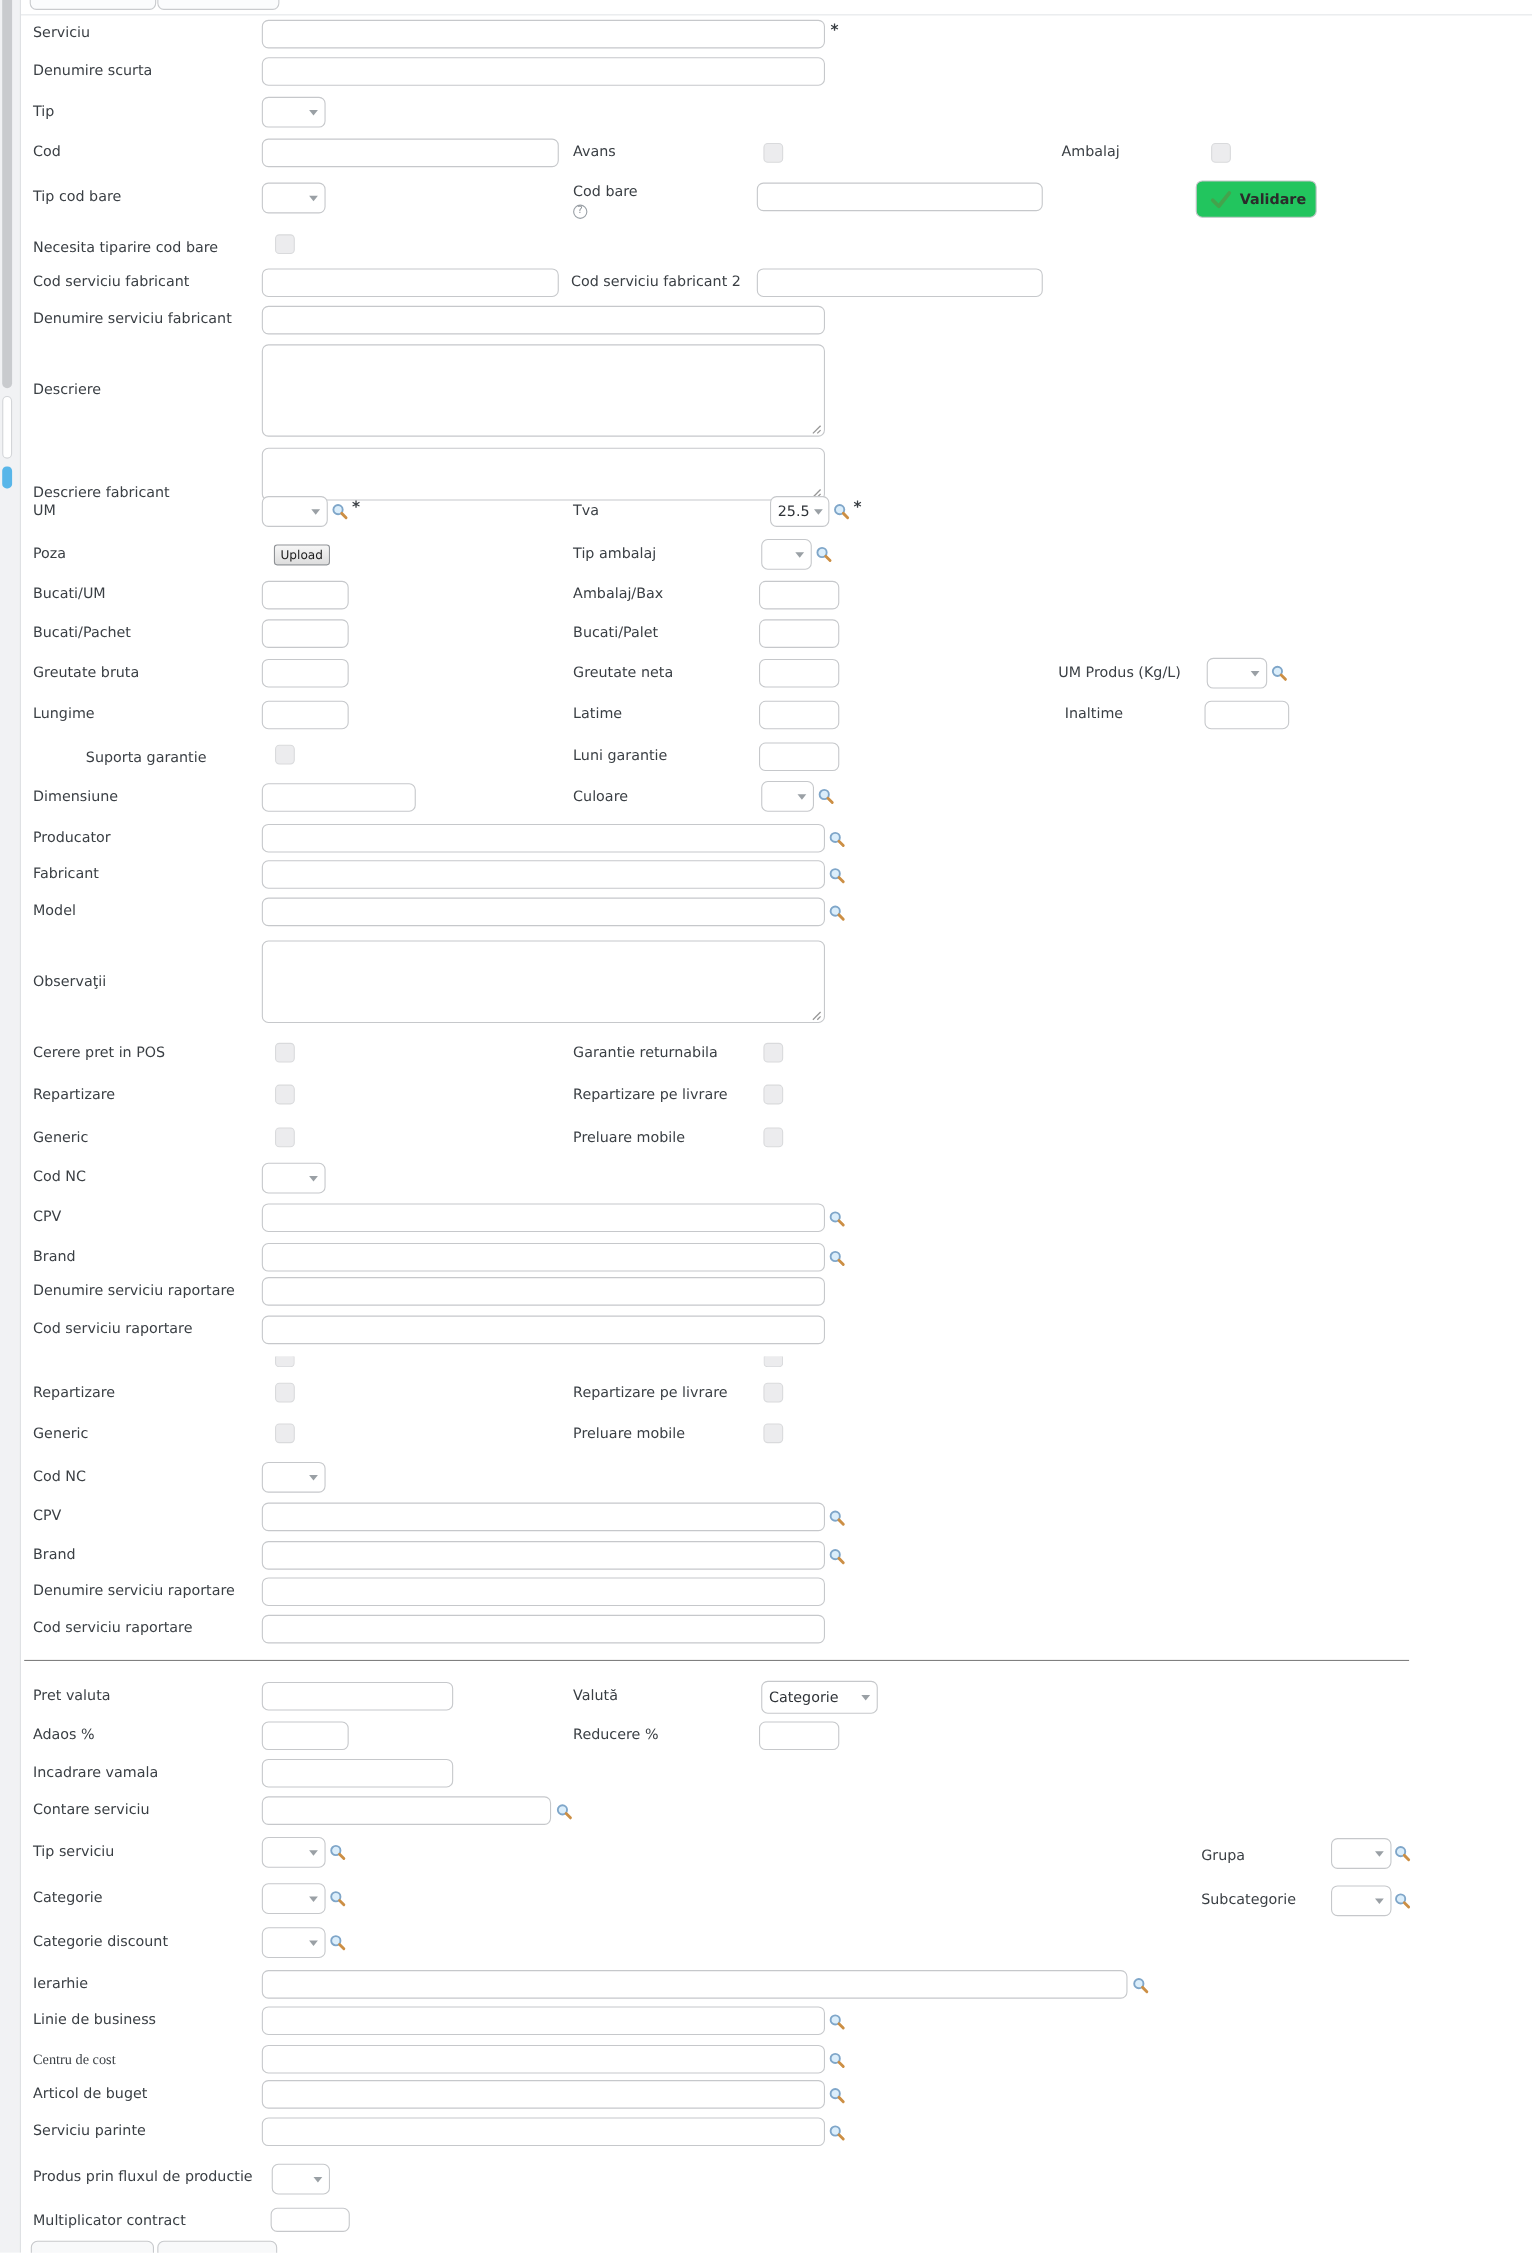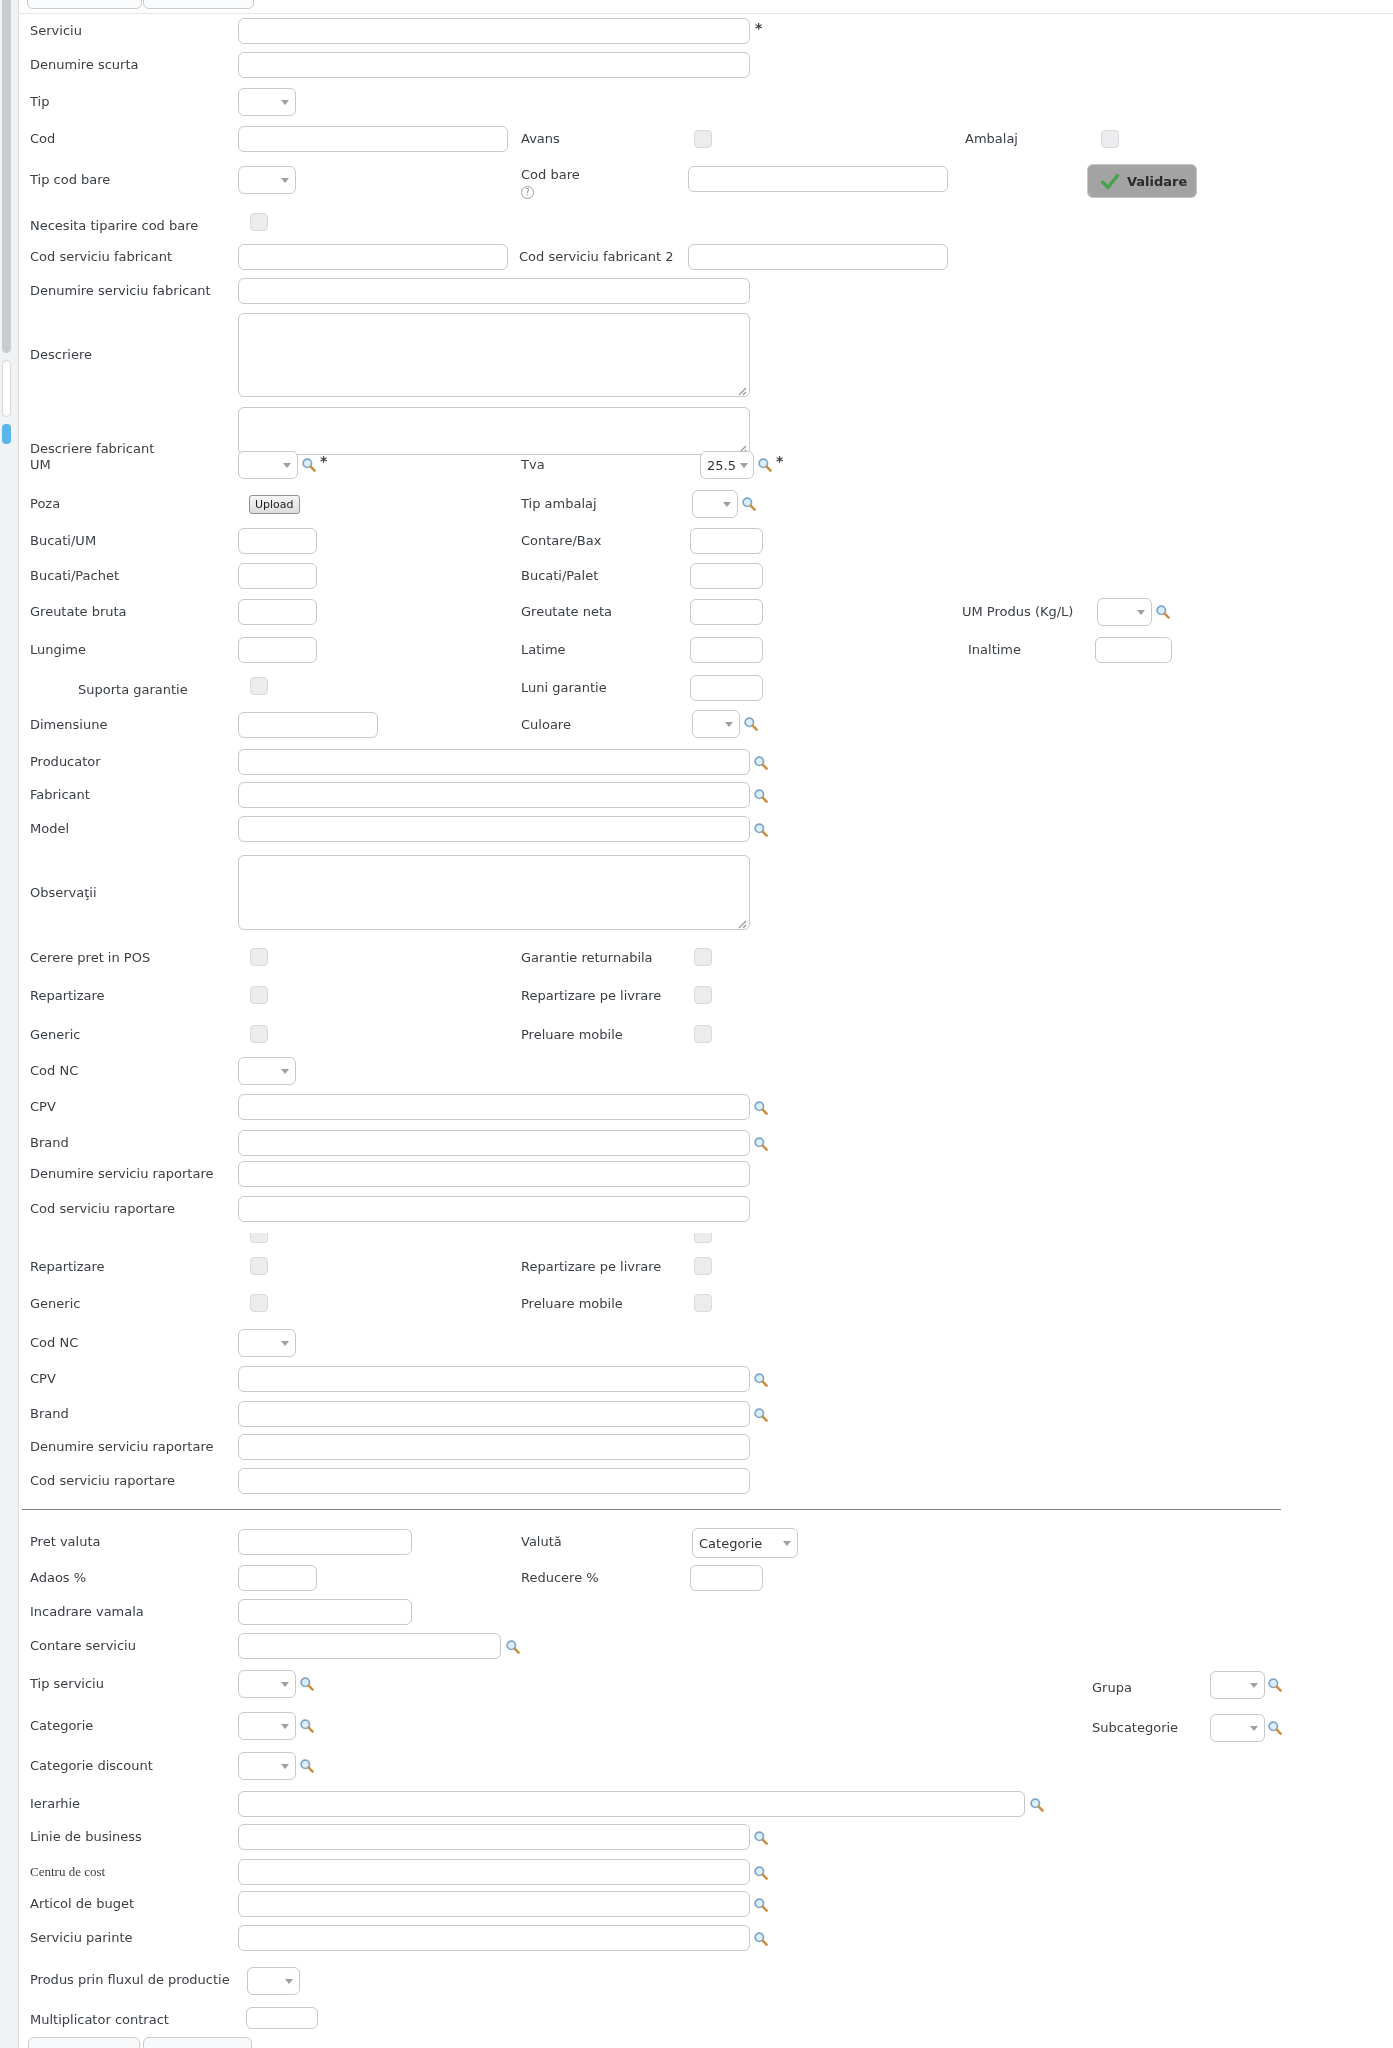--- a/index.html
+++ b/index.html
@@ -30,21 +30,21 @@
   .selv{font-size:13px;color:#2f3338;white-space:nowrap;}
   .arr{width:0;height:0;border-left:4px solid transparent;border-right:4px solid transparent;
        border-top:5px solid #9aa0a5;flex:0 0 auto;margin-left:4px;}
   .cb{position:absolute;width:18px;height:18px;background:#ececee;border:1px solid #d9dadc;border-radius:4px;}
   .cb.clip{border-top:none;border-radius:0 0 4px 4px;}
   .mag{position:absolute;width:16px;height:16px;line-height:0;}
   .req{position:absolute;font-size:14px;font-weight:bold;color:#3a3f44;height:16px;line-height:16px;}
   .help{position:absolute;width:13px;height:13px;border:1px solid #9aa0a6;border-radius:50%;
         color:#8a9096;font-size:9px;line-height:11px;text-align:center;background:#fff;}
   .btn{position:absolute;display:flex;align-items:center;gap:7px;padding:0 12px;
-       border:1px solid #c3c5c8;border-radius:6px;background:#a3a3a3;cursor:default;
+       border:1px solid #c3c5c8;border-radius:6px;background:#22c55e;cursor:default;
        font-weight:bold;font-size:13px;color:#2b2b2b;}
   .bicon{line-height:0;}
   .upl{position:absolute;height:19px;line-height:17px;padding:0 5px;font-size:11px;color:#1c1c1c;
        background:linear-gradient(#f6f6f6,#dddddd);border:1px solid #8f9296;border-radius:3px;}
   .divider{position:absolute;height:1px;background:#808080;}
 </style>
 </head>
 <body>
 
 <div class="rail">
@@ -138,21 +138,21 @@
     <div class="sel" style="left: 692px; top: 490px; width: 46px;">
       <span class="selv"></span>
       <span class="arr"></span>
     </div>
     <span class="mag" style="left: 741px; top: 496px;"><svg width="16" height="16" viewBox="0 0 16 16">
         <circle cx="6.3" cy="6.3" r="4.2" fill="#dbeefb" stroke="#7fa6c9" stroke-width="1.7"></circle>
         <line x1="9.7" y1="9.7" x2="13.6" y2="13.6" stroke="#cc8f45" stroke-width="2.6" stroke-linecap="round"></line>
       </svg></span>
     <div class="lbl" style="left: 30px; top: 532px;">Bucati/UM</div>
     <input class="inp" type="text" style="left: 238px; top: 528px; width: 79px;">
-    <div class="lbl" style="left: 521px; top: 532px;">Contare/Bax</div>
+    <div class="lbl" style="left: 521px; top: 532px;">Ambalaj/Bax</div>
     <input class="inp" type="text" style="left: 690px; top: 528px; width: 73px;">
     <div class="lbl" style="left: 30px; top: 567px;">Bucati/Pachet</div>
     <input class="inp" type="text" style="left: 238px; top: 563px; width: 79px;">
     <div class="lbl" style="left: 521px; top: 567px;">Bucati/Palet</div>
     <input class="inp" type="text" style="left: 690px; top: 563px; width: 73px;">
     <div class="lbl" style="left: 30px; top: 603px;">Greutate bruta</div>
     <input class="inp" type="text" style="left: 238px; top: 599px; width: 79px;">
     <div class="lbl" style="left: 521px; top: 603px;">Greutate neta</div>
     <input class="inp" type="text" style="left: 690px; top: 599px; width: 73px;">
     <div class="lbl" style="left: 962px; top: 603px;">UM Produs (Kg/L)</div>

